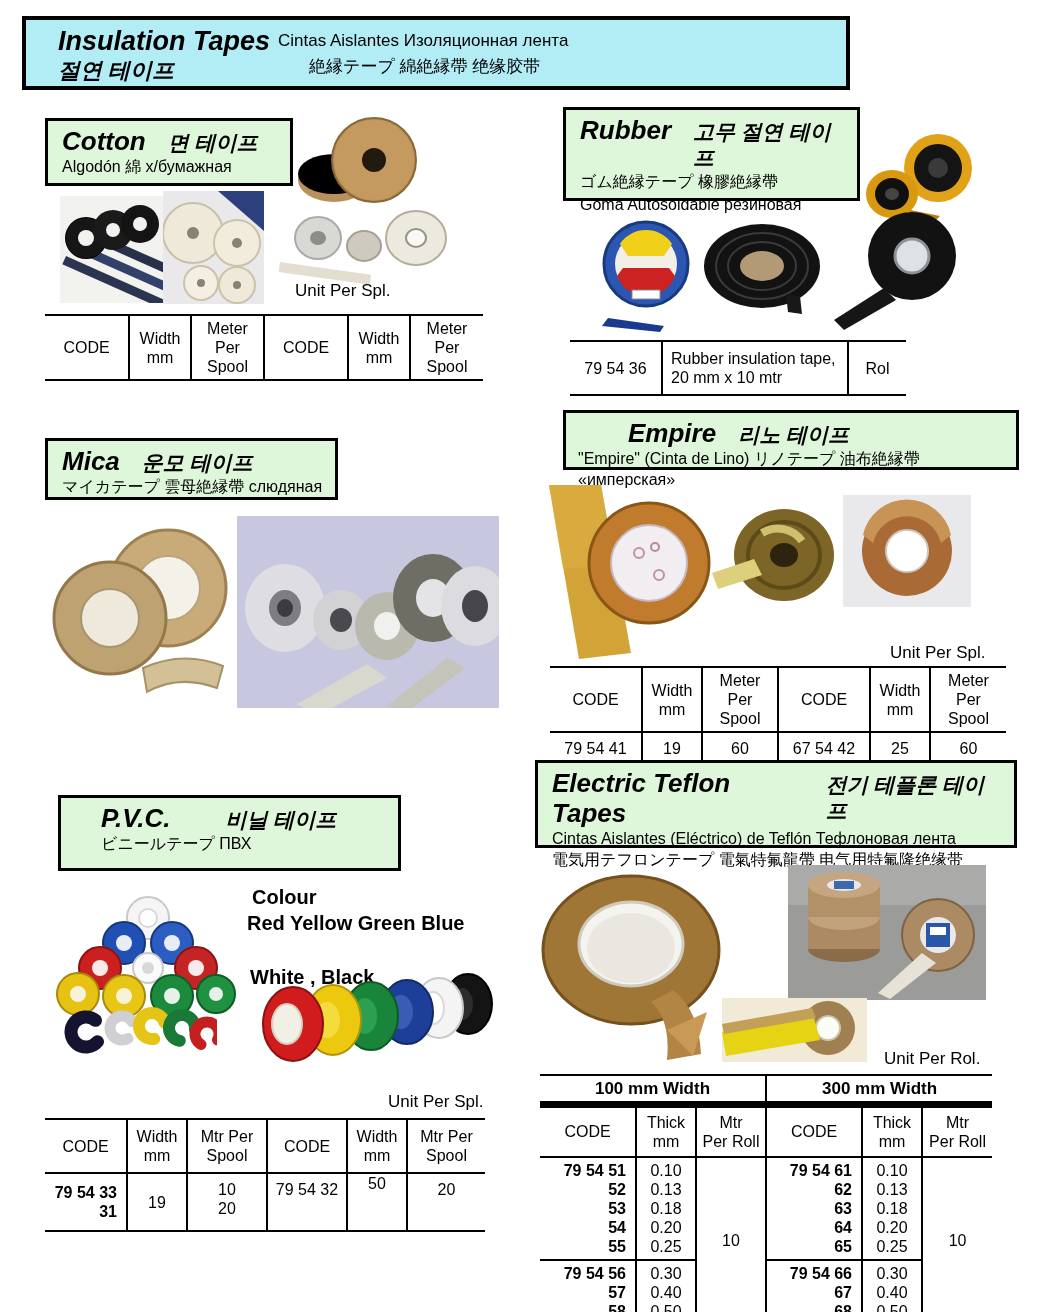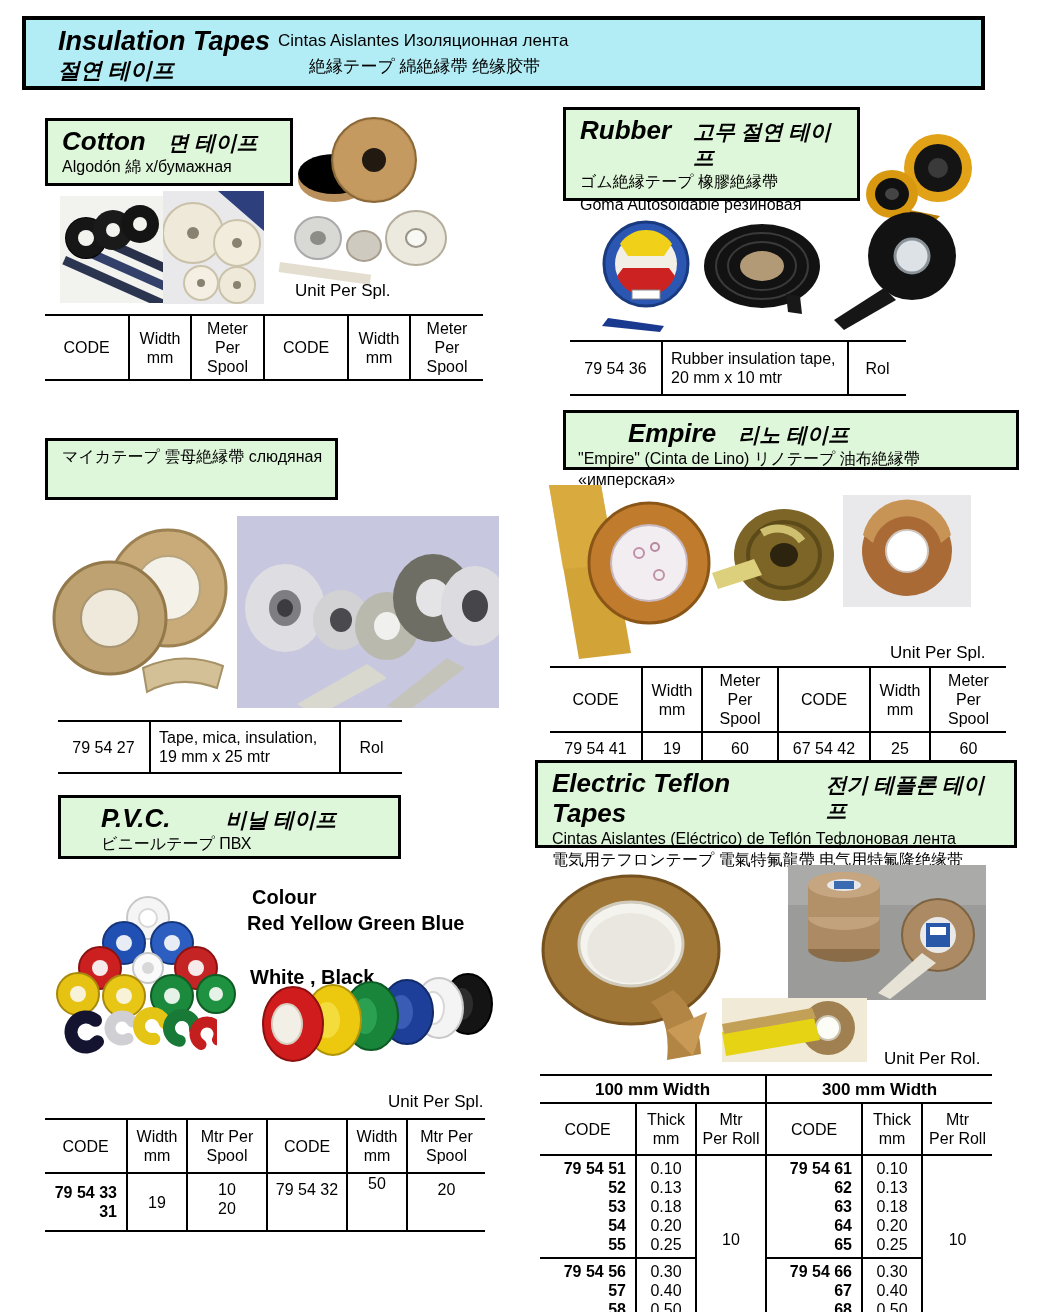--- a/index.html
+++ b/index.html
@@ -2,21 +2,21 @@
 <html><head>
 <meta charset="utf-8">
 <style>
   * { margin:0; padding:0; box-sizing:border-box; }
   body { background:#888; font-family:"Liberation Sans", sans-serif; }
   .page { position:relative; width:1040px; height:1312px; background:#fff; overflow:hidden; margin:0 auto; }
   .abs { position:absolute; }
   .pre { white-space:pre-line; }
 
   
-  .hdr { left:22px; top:16px; width:963px; height:74px; background:#b2edf6; border:4px solid #000; }
+  .hdr { left:22px; top:16px; width:828px; height:74px; background:#b2edf6; border:4px solid #000; }
   .hdr-title { left:32px; top:6px; font:bold italic 27px/30px "Liberation Sans",sans-serif; }
   .hdr-title-kr { left:32px; top:38px; font:bold italic 22px/26px "Liberation Sans",sans-serif; }
   .hdr-sub1 { left:252px; top:11px; font:17px/20px "Liberation Sans",sans-serif; }
   .hdr-sub2 { left:263px; top:37px; font:17px/20px "Liberation Sans",sans-serif;margin-left:20px; }
 
   
   .label-box { background:#def6d9; border:3px solid #000; padding:5px 10px 4px 14px; }
   .trow { display:flex; align-items:baseline; gap:22px; }
   .sec-title { font:bold italic 26px/30px "Liberation Sans",sans-serif; }
   .sec-title-kr { font:bold italic 21px/26px "Liberation Sans",sans-serif; }
@@ -26,21 +26,21 @@
   
   table.cat { border-collapse:collapse; background:#fff; border-top:2px solid #000; border-bottom:2px solid #000; table-layout:fixed; }
   .cat th, .cat td { border-left:2px solid #000; font:16px/19px "Liberation Sans",sans-serif; text-align:center; vertical-align:middle; padding:3px 4px; }
   .cat th:first-child, .cat td:first-child { border-left:none; }
   .cat th { font-weight:normal; border-bottom:2px solid #000; }
   .cat td.code { font-weight:normal; }
   .cat td.rcode { font-weight:bold; text-align:right; padding-right:9px; }
   .cat td.ldesc { text-align:left; padding-left:8px; }
   .cat td.vtop { vertical-align:top; }
   .cat td.gsep { border-top:2px solid #000; }
-  .cat th.group { border-bottom:2px solid #000000; font-weight:bold; font-size:17px; }
+  .cat th.group { border-bottom:7px solid #000000; font-weight:bold; font-size:17px; }
 </style>
 </head>
 <body>
 
 <div class="page">
 
   <div class="abs hdr">
     <div class="abs hdr-title">Insulation Tapes</div>
     <div class="abs hdr-title-kr">절연 테이프</div>
     <div class="abs hdr-sub1">Cintas Aislantes   Изоляционная лента</div>
@@ -123,20 +123,24 @@
       <th class="pre">Width
 mm</th>
       <th class="pre">Meter
 Per
 Spool</th>
     </tr>
   </tbody>
     </table>
 
   <div class="abs label-box" style="left:45px;top:438px;width:293px;height:62px;">
+    <div class="trow">
+      <span class="sec-title">Mica</span>
+      <span class="sec-title-kr">운모 테이프</span>
+    </div>
     <div class="sec-sub">マイカテープ 雲母絶縁帶  слюдяная</div>
   </div>
 
   <svg class="abs" style="left:48px;top:508px;" width="190" height="200" viewBox="0 0 190 200">
     <circle cx="120" cy="80" r="58" fill="#c8ab78" stroke="#9c8152" stroke-width="3"></circle>
     <circle cx="120" cy="80" r="32" fill="#f4f1e8" stroke="#b7a47e" stroke-width="2"></circle>
     <circle cx="62" cy="110" r="56" fill="#bfa272" stroke="#93784a" stroke-width="3"></circle>
     <circle cx="62" cy="110" r="29" fill="#efe9dc" stroke="#a79470" stroke-width="2"></circle>
     <path d="M95 160 q40 -18 80 -2 l-6 22 q-38 -14 -70 4 z" fill="#d4c096" stroke="#a79166" stroke-width="2"></path>
   </svg>
@@ -151,37 +155,22 @@
     <ellipse cx="150" cy="110" rx="32" ry="34" fill="#b9b9ae"></ellipse>
       <ellipse cx="150" cy="110" rx="13" ry="14" fill="#f0f0ee"></ellipse>
     <ellipse cx="196" cy="82" rx="40" ry="44" fill="#6e6e64"></ellipse>
       <ellipse cx="196" cy="82" rx="17" ry="19" fill="#e4e4e6"></ellipse>
     <ellipse cx="238" cy="90" rx="34" ry="40" fill="#dcdce0"></ellipse>
       <ellipse cx="238" cy="90" rx="13" ry="16" fill="#46464a"></ellipse>
     <path d="M60 188 l70 -40 20 14 -70 38 z" fill="#d8d8cf"></path>
     <path d="M150 190 l60 -48 18 10 -58 44 z" fill="#c4c4ba"></path>
   </svg>
 
-  <table class="cat abs" style="left:58px;top:720px;width:344px;">
-    <colgroup>
-        <col style="width:92px">
-        <col style="width:190px">
-        <col style="width:62px">
-      </colgroup>
-    <tbody>
-        <tr style="height:52px">
-      <td class="code">79 54 27</td>
-      <td class="pre ldesc">Tape, mica, insulation,
-19 mm x 25 mtr</td>
-      <td>Rol</td>
-    </tr>
-  </tbody>
-    </table>
-
-  <div class="abs label-box" style="left:58px;top:795px;width:343px;height:64px;padding-left:40px;">
+
+  <div class="abs label-box" style="left:58px;top:795px;width:343px;height:76px;padding-left:40px;">
     <div class="trow" style="gap:55px;">
       <span class="sec-title">P.V.C.</span>
       <span class="sec-title-kr">비닐 테이프</span>
     </div>
     <div class="sec-sub">ビニールテープ  ПВХ</div>
   </div>
 
   <div class="abs" style="left:252px;top:884px;font:bold 20px/26px 'Liberation Sans',sans-serif;">Colour</div>
   <div class="abs" style="left:247px;top:910px;font:bold 20px/26px 'Liberation Sans',sans-serif;">Red  Yellow  Green Blue</div>
   <div class="abs" style="left:250px;top:964px;font:bold 20px/26px 'Liberation Sans',sans-serif;">White  , Black</div>

